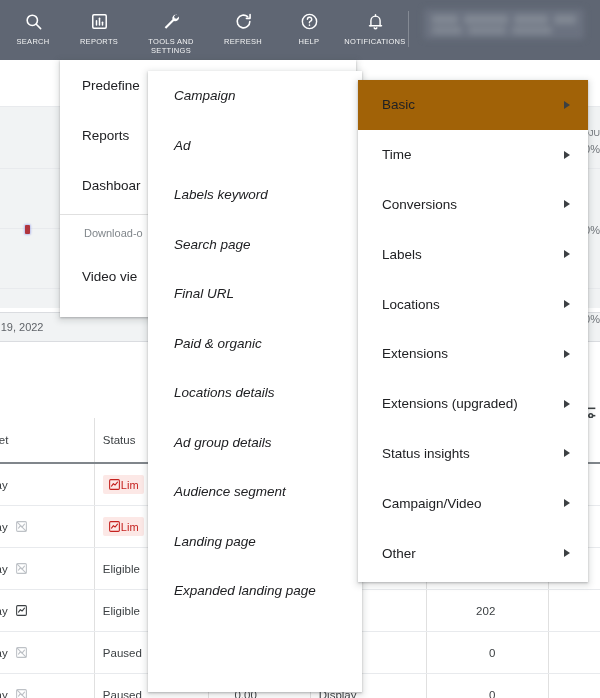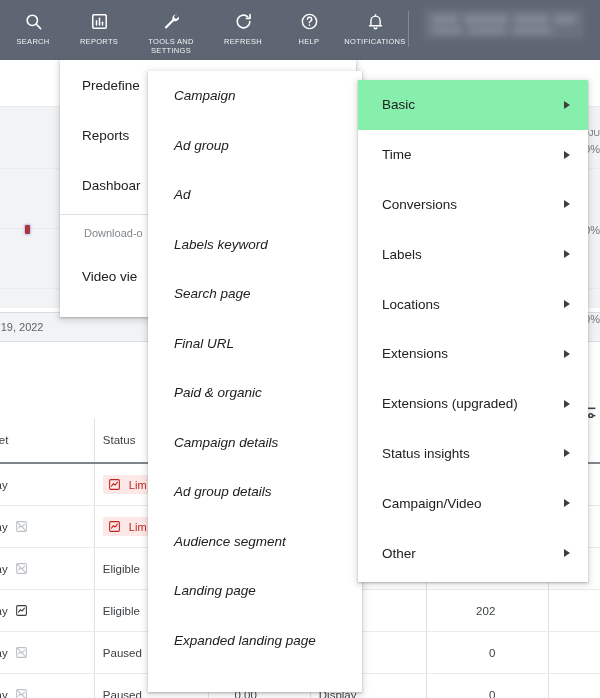--- a/index.html
+++ b/index.html
@@ -117,21 +117,21 @@
   .c.sep { border-left: 1px solid #e0e0e0; }
   .c-budget { width: 76px; justify-content: flex-start; padding-left: 0; margin-left: -14px; }
   .c-status { width: 82px; }
   .c-cost   { width: 66px; justify-content: flex-end; }
   .c-type   { width: 84px; }
   .c-impr   { width: 92px; justify-content: flex-end; }
   .c-last   { width: 60px; }
   .th { font-size: 11.5px; color: #3c4043; }
 
   .badge-lim {
-    display:flex; align-items:center; gap:8px;
+    display:flex; align-items:center; gap:0;
     background:#fce8e6; color:#c5221f;
     border-radius: 2px; padding: 3px 5px;
     font-size: 11px; white-space: nowrap;
   }
   .mini-ic { width: 13px; height: 13px; flex: 0 0 13px; }
 
   
   .menu {
     position: absolute; background: #ffffff;
     box-shadow: 0 2px 6px 2px rgba(60,64,67,.15), 0 1px 2px 0 rgba(60,64,67,.3);
@@ -143,21 +143,21 @@
 
   .mi {
     display: flex; align-items: center; justify-content: space-between;
     height: 49px; padding: 0 22px;
     font-size: 13.5px; color: #202124;
     cursor: pointer; white-space: nowrap;
   }
   .m1 .mi { height: 50px; }
   .m2 .mi { height: 49.5px; padding-left: 26px; }
   .m3 .mi { height: 49.8px; padding-left: 24px; padding-right: 18px; }
-  .mi.sel { background: #86efac; }
+  .mi.sel { background: #a16207; }
   .m-divider { height: 1px; background: #e0e0e0; margin: 4px 0 0; }
   .m-section {
     height: 36px; display:flex; align-items:center;
     padding-left: 24px; font-size: 11px; color: #80868b; white-space: nowrap;
   }
   .caret {
     width: 0; height: 0;
     border-top: 4.5px solid transparent;
     border-bottom: 4.5px solid transparent;
     border-left: 6px solid #3c4043;
@@ -477,39 +477,36 @@
         </div>
       </div>
   </div>
 
   <div class="menu m2 clip">
     <div id="m2-items">
         <div class="mi">
           <span>Campaign</span>
         </div>
         <div class="mi">
-          <span>Ad group</span>
-        </div>
-        <div class="mi">
           <span>Ad</span>
         </div>
         <div class="mi">
           <span>Labels keyword</span>
         </div>
         <div class="mi">
           <span>Search page</span>
         </div>
         <div class="mi">
           <span>Final URL</span>
         </div>
         <div class="mi">
           <span>Paid &amp; organic</span>
         </div>
         <div class="mi">
-          <span>Campaign details</span>
+          <span>Locations details</span>
         </div>
         <div class="mi">
           <span>Ad group details</span>
         </div>
         <div class="mi">
           <span>Audience segment</span>
         </div>
         <div class="mi">
           <span>Landing page</span>
         </div>

